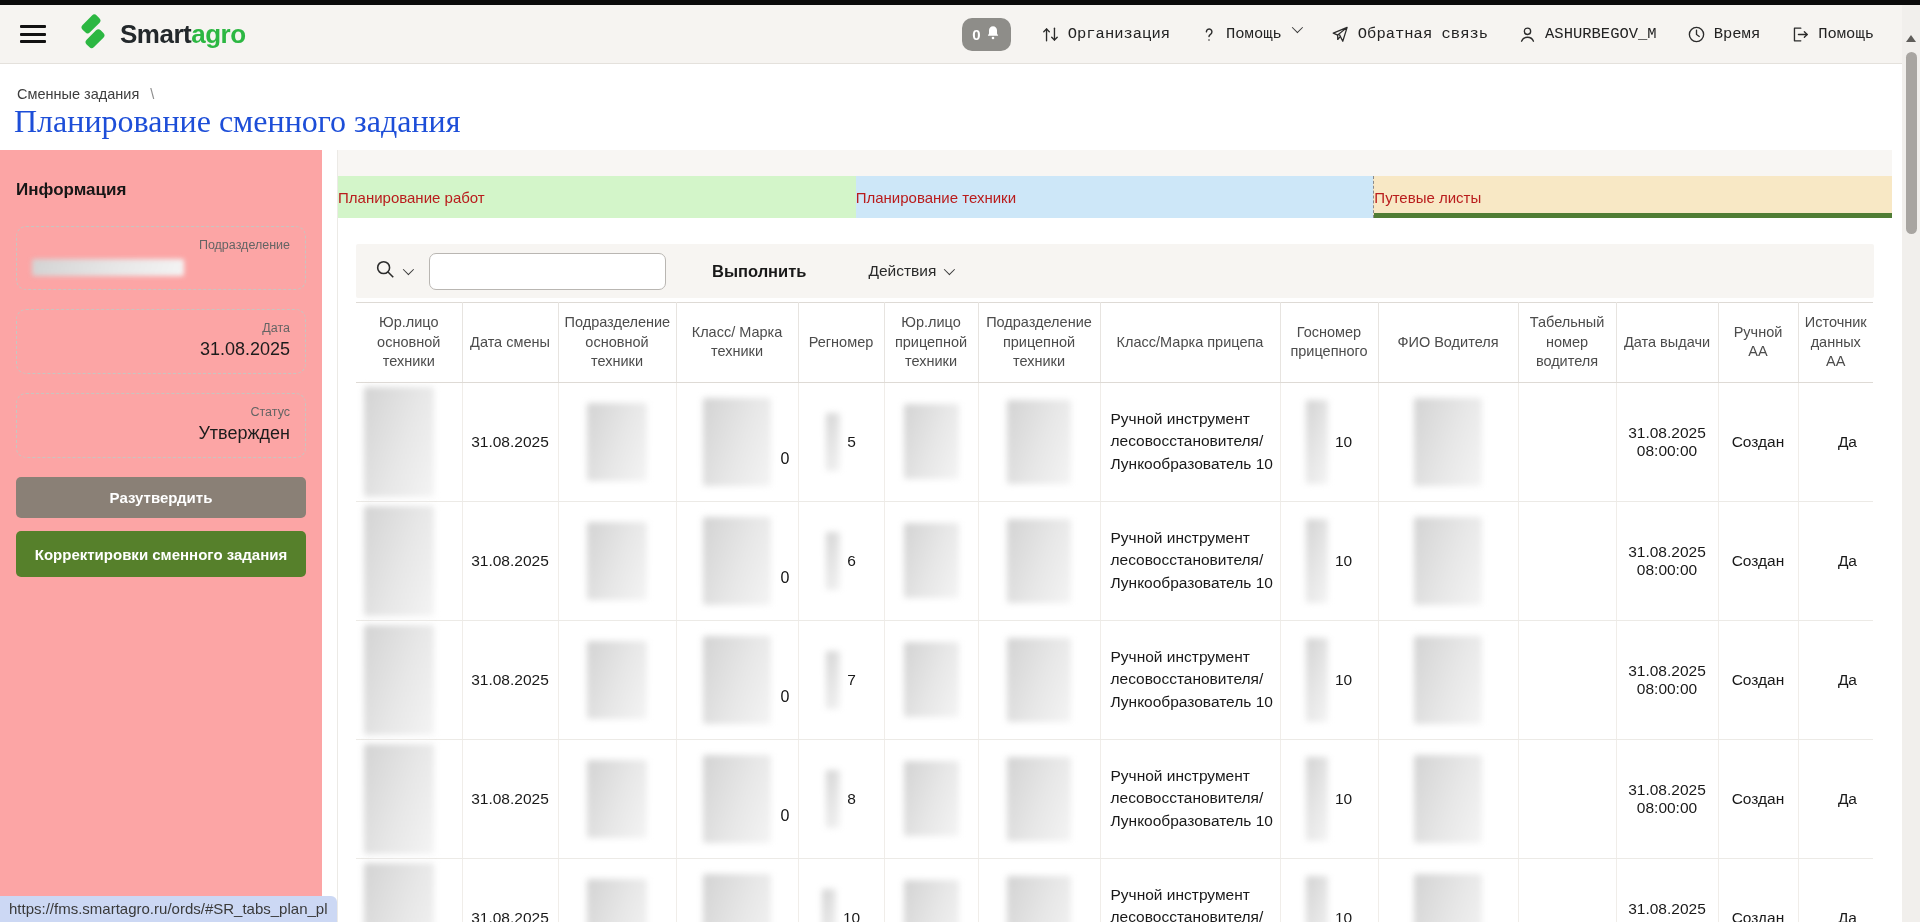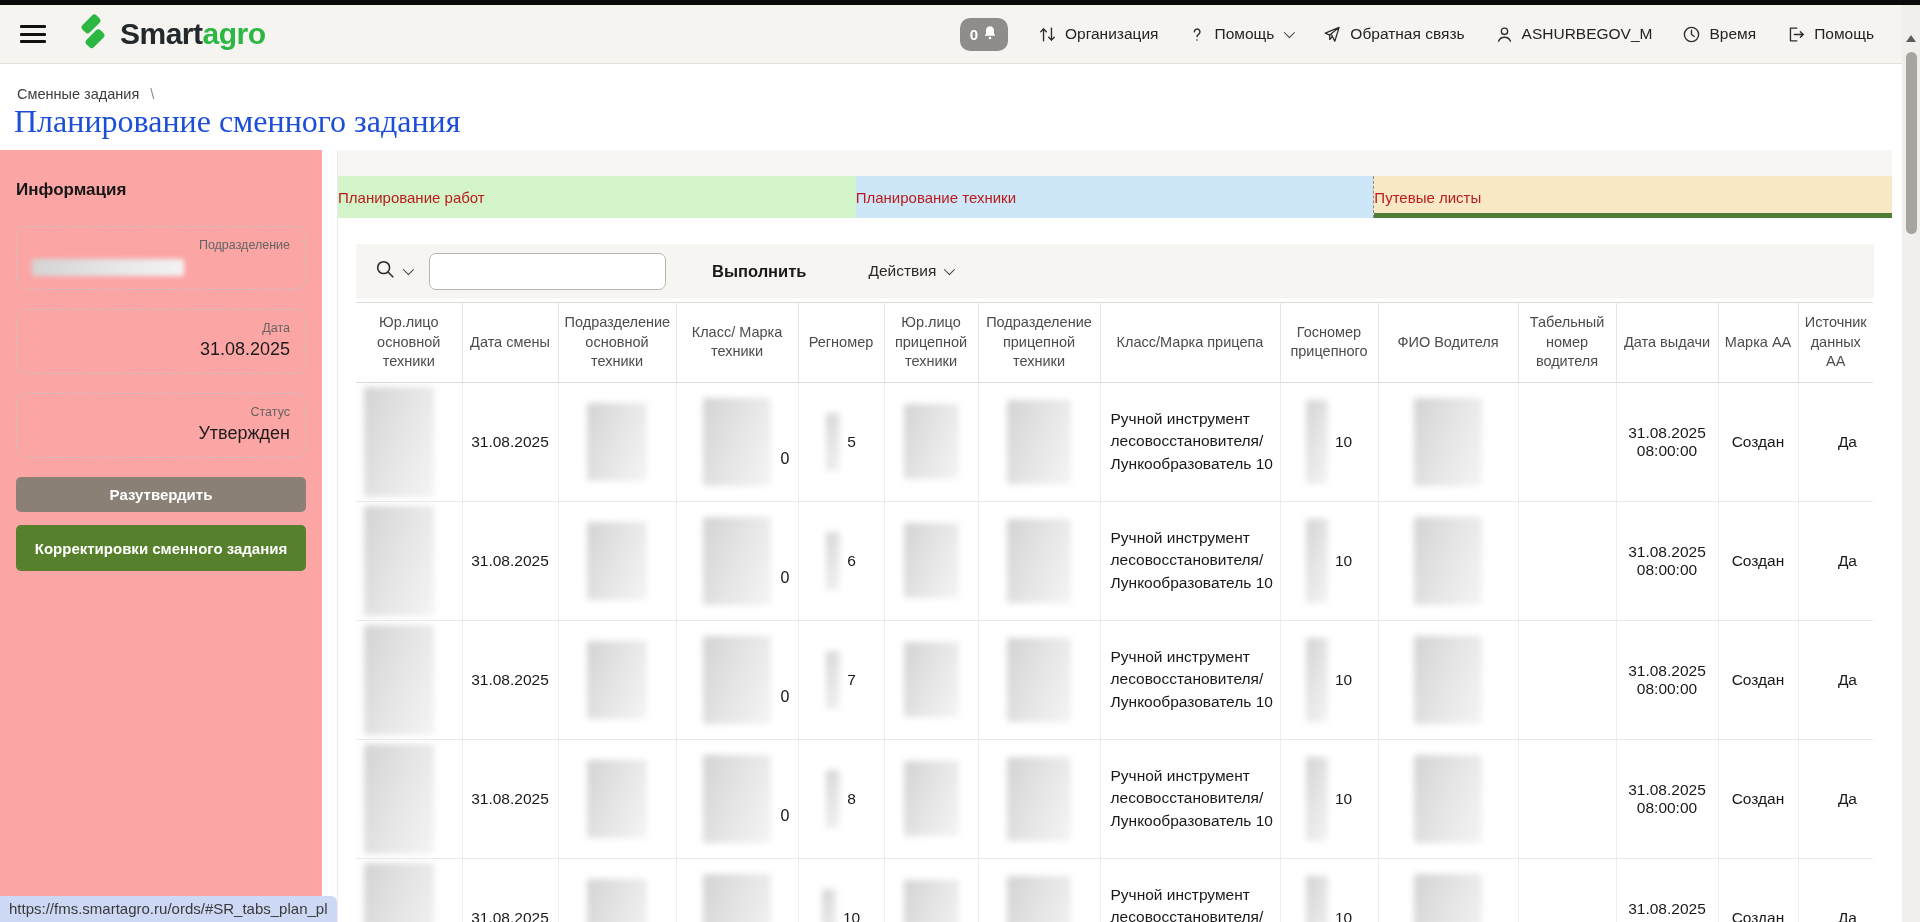--- a/index.html
+++ b/index.html
@@ -8,25 +8,25 @@
   .screen { position:relative; width:1920px; height:922px; background:#fff; overflow:hidden; }
 
   
   .top-strip { position:absolute; left:0; top:0; width:100%; height:5px; background:#0b0b0b; }
   .topbar { position:absolute; left:0; top:5px; width:100%; height:59px; background:#f6f4f1;
     border-bottom:1px solid #e4e1dc; display:flex; align-items:center; }
   .hamburger { width:26px; height:18px; margin-left:20px; display:flex; flex-direction:column;
     justify-content:space-between; cursor:pointer; }
   .hamburger span { display:block; height:3px; background:#111; border-radius:1px; }
   .logo { display:flex; align-items:center; margin-left:28px; gap:8px; cursor:pointer; }
-  .logo-text { font-size:30px; font-weight:800; letter-spacing:-0.5px; color:#23282b; }
+  .logo-text { font-size:26px; font-weight:800; letter-spacing:-0.5px; color:#23282b; }
   .logo-text .green { color:#2cb742; }
   .topbar-right { margin-left:auto; margin-right:46px; display:flex; align-items:center; gap:30px; }
-  .tb-item { display:flex; align-items:center; gap:8px; font-size:15.5px; color:#232323;
-    cursor:pointer; white-space:nowrap; }
+  .tb-item { display:flex; align-items:flex-start; gap:8px; font-size:15.5px; color:#232323;
+    cursor:pointer; white-space:nowrap;font-family:Liberation Mono, monospace; }
   .tb-item svg { flex:0 0 auto; }
   .notif-badge { display:flex; align-items:center; gap:4px; background:#8e8d89; color:#fff;
     border-radius:10px; padding:7px 10px; font-size:15px; font-weight:bold; cursor:pointer; }
   .chev { width:8px; height:8px; border-right:1.6px solid #3a3a3a; border-bottom:1.6px solid #3a3a3a;
     transform:rotate(45deg) translateY(-2px); display:inline-block; margin-left:2px; }
 
   
   .breadcrumb { position:absolute; left:17px; top:86px; font-size:14.5px; color:#3d3d3d; }
   .breadcrumb .sep { color:#8d8d8d; margin-left:7px; }
   .page-title { position:absolute; left:14px; top:103px; font-family:"Liberation Serif", serif;
@@ -37,21 +37,21 @@
   .sidebar h2 { font-size:17px; font-weight:bold; color:#161616; margin:14px 0 26px 0; }
   .card { border:1.5px dashed #c8c5c0; border-radius:10px; padding:11px 15px 13px 15px; margin-bottom:19px;
     min-height:62px;text-align:right; }
   .card .lbl { font-size:12.5px; color:#646464; margin-bottom:4px; }
   .card .val { font-size:18px; color:#1c1c1c; }
   .blur { background:linear-gradient(110deg,#d3d3d3 0%, #e7e7e7 55%, #f4f4f4 100%);
     filter:blur(3px); border-radius:2px; }
   .card .blur { width:152px; height:17px; margin-top:7px; filter:blur(2.5px); }
   .btn { display:block; width:100%; border:none; border-radius:5px; color:#fff; font-weight:bold;
     font-size:15px; font-family:inherit; cursor:pointer; text-align:center; }
-  .btn-gray { background:#8a8076; height:35px; margin-top:4px; }
+  .btn-gray { background:#8a8076; height:41px; margin-top:4px; }
   .btn-green { background:#56802b; height:46px; margin-top:13px; }
 
   
   .panel { position:absolute; left:337px; top:150px; width:1555px; height:772px; background:#fff;
     border-left:1px solid #eceae6; }
   .panel-topstrip { height:26px; background:#f8f6f3; }
   .tabs { display:flex; height:42px; }
   .tab { flex:1; display:flex; align-items:center; font-size:15px; color:#b91c1c;
     cursor:pointer; position:relative; }
   .tab.active { border-left:1px dashed #8a8a8a; }
@@ -277,21 +277,21 @@
               <th>Подразделение основной техники</th>
               <th>Класс/ Марка техники</th>
               <th>Регномер</th>
               <th>Юр.лицо прицепной техники</th>
               <th>Подразделение прицепной техники</th>
               <th>Класс/Марка прицепа</th>
               <th>Госномер прицепного</th>
               <th>ФИО Водителя</th>
               <th>Табельный номер водителя</th>
               <th>Дата выдачи</th>
-              <th>Марка АА</th>
+              <th>Ручной АА</th>
               <th>Источник данных АА</th>
             </tr>
           </thead>
         <tbody id="tbody">
             <tr>
               <td>
                 <div class="blur b-xl"></div>
               </td>
               <td>31.08.2025</td>
               <td>

